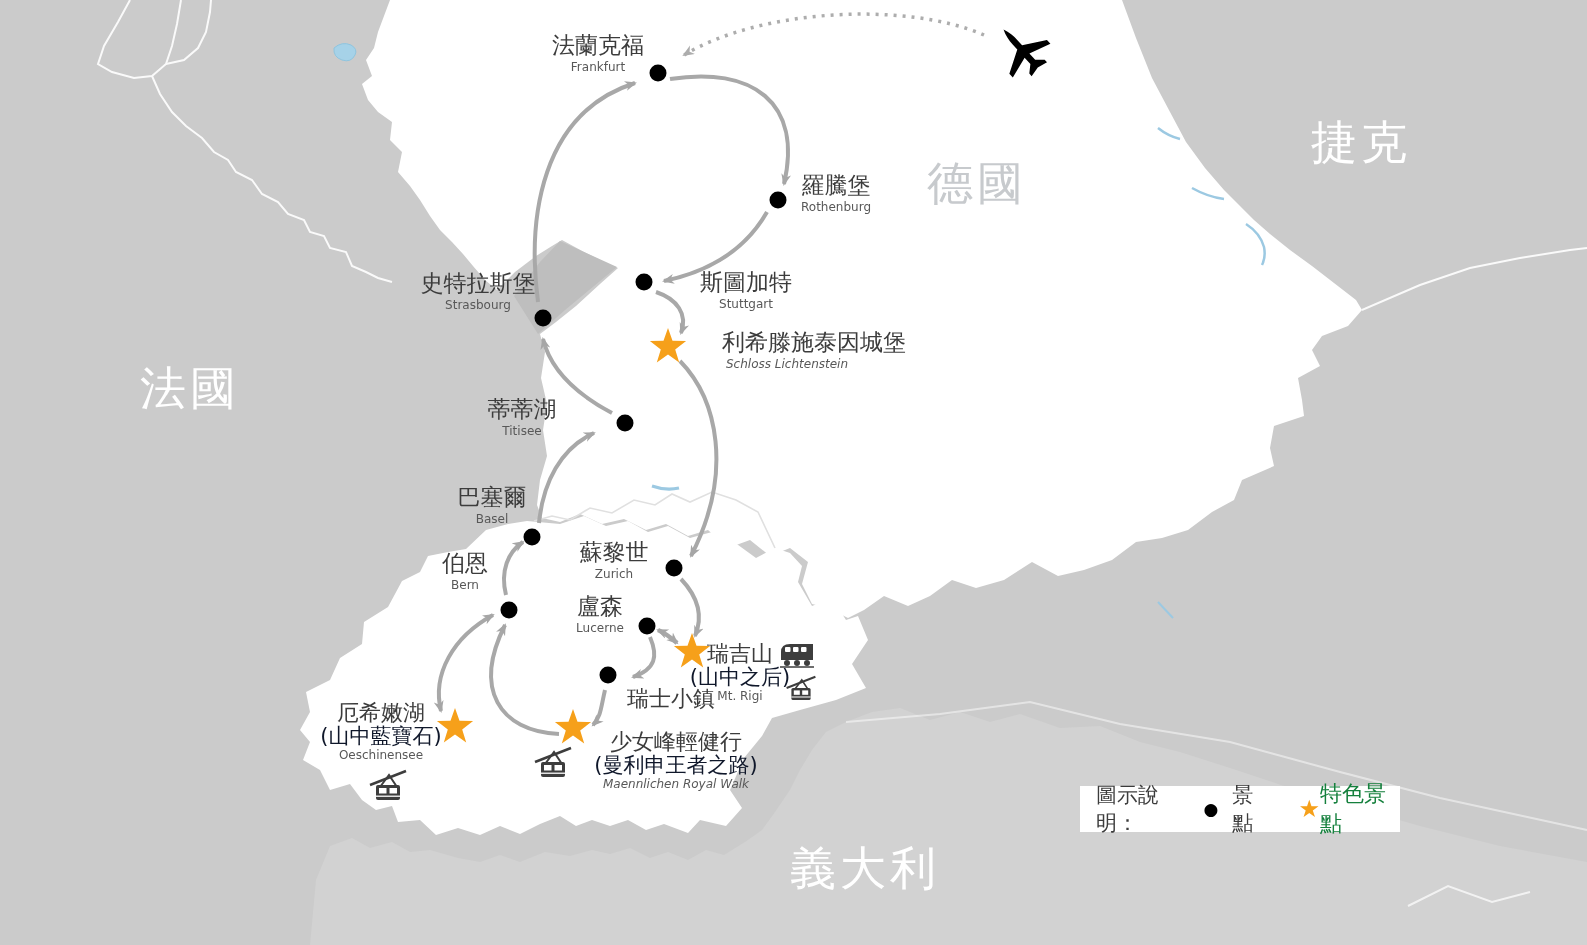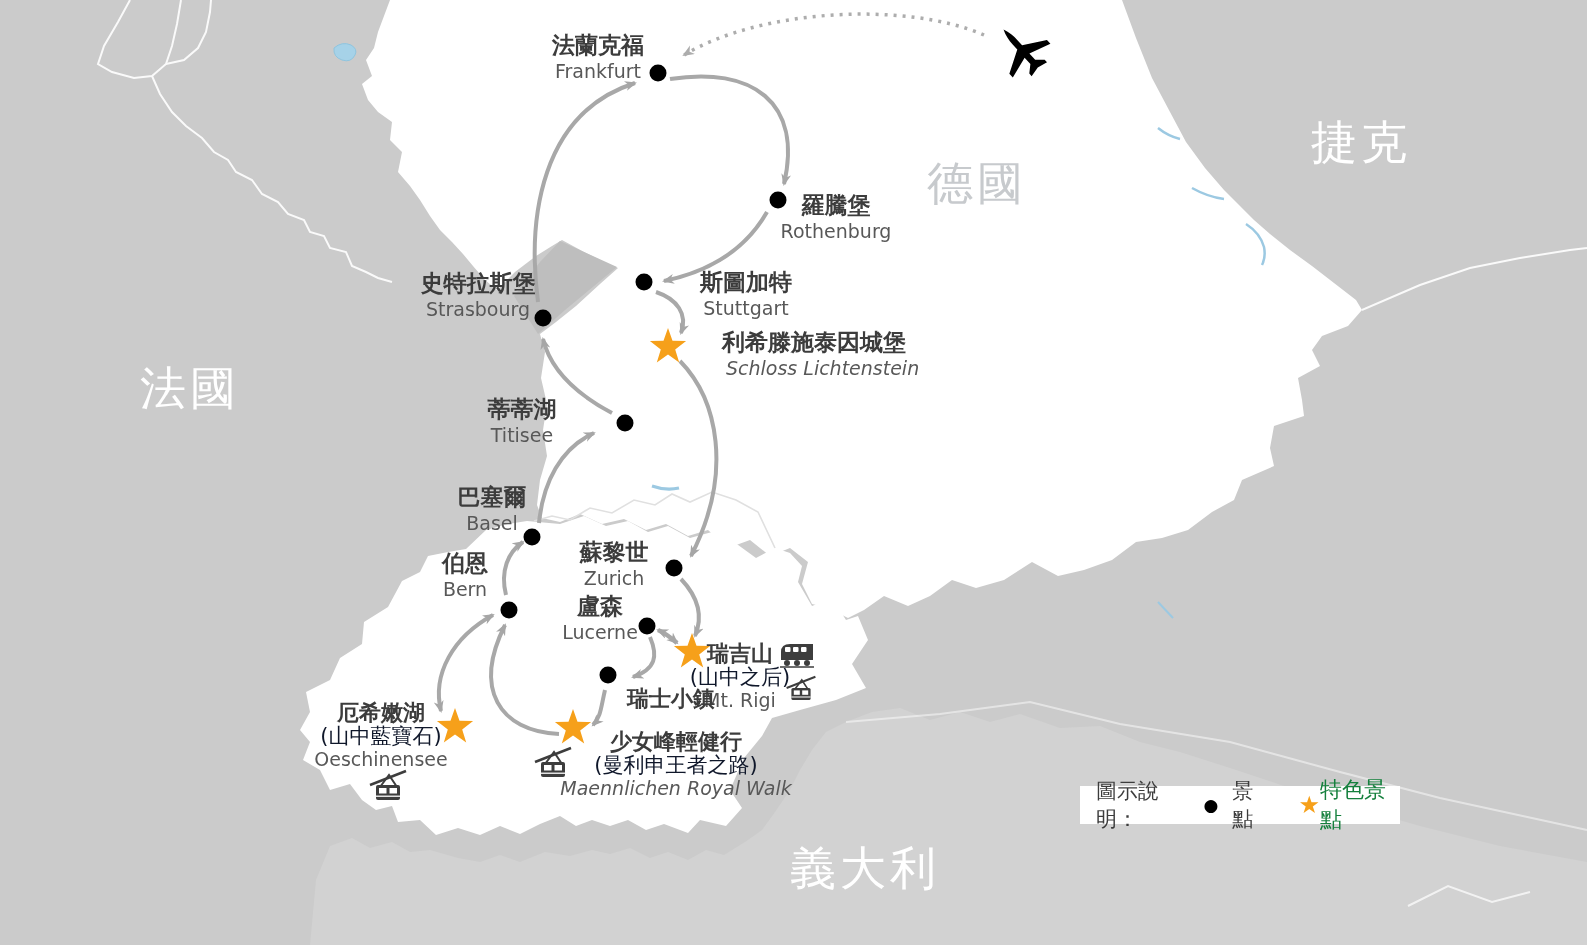--- a/index.html
+++ b/index.html
@@ -4,31 +4,31 @@
 <style>
   html,body{margin:0;padding:0;background:#e8e8e8;}
   #stage{
     position:relative;width:1587px;height:945px;overflow:hidden;
     background:#cbcbcb;
     font-family:"DejaVu Sans","Liberation Sans",sans-serif;
   }
   #map-svg{position:absolute;left:0;top:0;}
   .label{position:absolute;z-index:5;}
   .label.centered{transform:translateX(-50%);text-align:center;}
-  .zh{font-size:23px;line-height:1.04;color:#3c3c3c;white-space:nowrap;font-weight:bold;}
+  .zh{font-size:23px;line-height:1.04;color:#3c3c3c;white-space:nowrap;}
   .zh2{font-size:21px;line-height:1.08;color:#0f172a;white-space:nowrap;}
-  .en{font-size:19px;line-height:1.15;color:#585858;white-space:nowrap;margin-top:3px;}
+  .en{font-size:12px;line-height:1.15;color:#585858;white-space:nowrap;margin-top:3px;}
   .country{
     position:absolute;z-index:4;font-size:46px;letter-spacing:4px;
     color:#ffffff;white-space:nowrap;transform:translateX(-50%);
     font-weight:400;
   }
   .country.on-white{color:#c7cacd;}
   #legend{
-    position:absolute;left:1080px;top:786px;width:320px;height:38px;z-index:6;
+    position:absolute;left:1080px;top:786px;width:320px;height:46px;z-index:6;
     background:#ffffff;display:flex;align-items:center;box-sizing:border-box;
     padding-left:16px;
   }
   #legend .lg-title{font-size:21px;color:#3c3c3c;}
   #legend .lg-dot{font-size:17px;color:#000;margin-left:12px;}
   #legend .lg-dot-label{font-size:21px;color:#3c3c3c;margin-left:14px;}
   #legend .lg-star{font-size:24px;color:#f6a01a;margin-left:28px;}
   #legend .lg-star-label{font-size:22px;color:#15803d;}
 </style>
 </head>
@@ -187,21 +187,21 @@
   <div class="country" style="left:190px;top:358px;">法國</div>
   <div class="country on-white" style="left:977px;top:153px;">德國</div>
   <div class="country" style="left:1361px;top:112px;">捷克</div>
   <div class="country" style="left:865px;top:838px;">義大利</div>
 
   <div class="label centered" style="left:598px;top:34px;">
     <div class="zh">法蘭克福</div>
     <div class="en">Frankfurt</div>
   </div>
 
-  <div class="label centered" style="left:836px;top:174px;margin-top:20px;">
+  <div class="label centered" style="left:836px;top:174px;">
     <div class="zh">羅騰堡</div>
     <div class="en">Rothenburg</div>
   </div>
 
   <div class="label centered" style="left:746px;top:271px;">
     <div class="zh">斯圖加特</div>
     <div class="en">Stuttgart</div>
   </div>
 
   <div class="label" style="left:722px;top:331px;">

